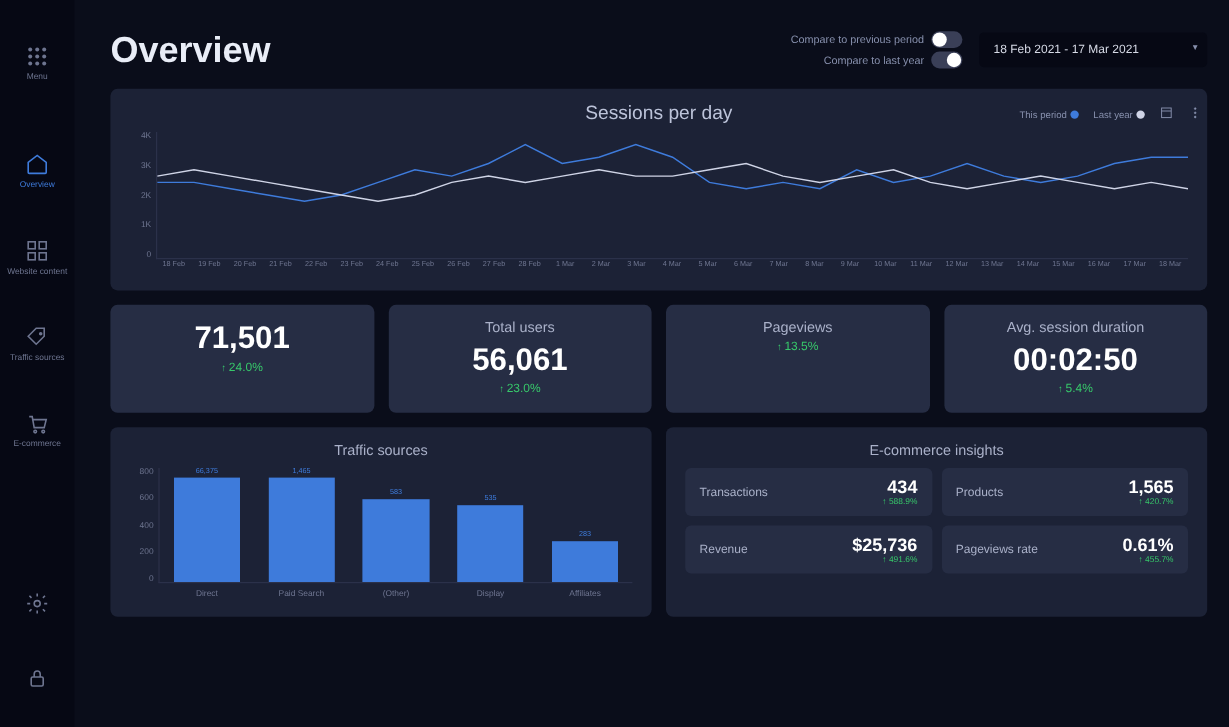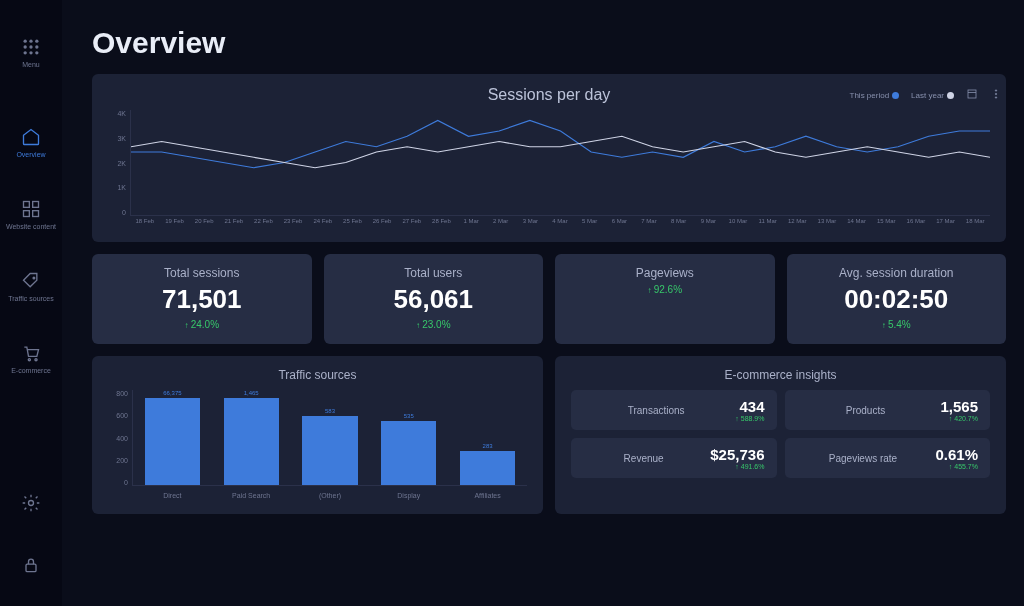--- a/index.html
+++ b/index.html
@@ -219,21 +219,20 @@
     border-radius: 5px;
     padding: 8px 12px;
     display: flex;
     align-items: center;
     gap: 6px;
   }
   .ecom-k {
     font-size: 10px;
     color: #aab1c9;
     flex: 1 1 auto;
-    text-align: center;
   }
   .ecom-v-wrap { text-align: right; }
   .ecom-v { font-size: 15px; font-weight: 600; color: #fff; }
   .ecom-t { font-size: 7px; color: #37c76a; }
   .ecom-t::before { content: '↑ '; }
 
   .icon-btn svg { width: 12px; height: 12px; stroke: #8790ad; fill: none; }
 </style>
 </head>
 <body>
@@ -301,20 +300,35 @@
         <rect x="6" y="11" width="12" height="9" rx="1.5"></rect>
         <path d="M9 11V8a3 3 0 0 1 6 0v3"></path>
       </svg>
   </div>
 </nav>
 
 <main class="main">
 
   <div class="top-row">
     <h1 class="page-title">Overview</h1>
+    <div class="top-controls">
+      <div class="compare-col">
+        <div style="display:flex;align-items:center;gap:6px">
+          <span>Compare to previous period</span>
+          <div class="toggle on"></div>
+        </div>
+        <div style="display:flex;align-items:center;gap:6px">
+          <span>Compare to last year</span>
+          <div class="toggle"></div>
+        </div>
+      </div>
+      <div class="date-picker">
+        <span>18 Feb 2021 - 17 Mar 2021</span>
+      </div>
+    </div>
   </div>
 
   <section class="card sessions-card">
     <div class="sessions-title">Sessions per day</div>
     <div class="sessions-legend">
       <span><span>This period</span><span class="lg-dot" style="background:#3e7bdb"></span></span>
       <span><span>Last year</span><span class="lg-dot" style="background:#cfd4e6"></span></span>
       <span class="icon-btn"><svg viewBox="0 0 24 24">
             <rect x="4" y="4" width="16" height="16" stroke-width="1.6"></rect>
             <path d="M4 9h16" stroke-width="1.6"></path>
@@ -366,32 +380,31 @@
           <span>15 Mar</span>
           <span>16 Mar</span>
           <span>17 Mar</span>
           <span>18 Mar</span>
         </div>
     </div>
   </section>
 
   <div class="kpi-row" id="kpi-row">
       <div class="kpi">
-        <div class="kpi-label">Total sessions</div>
         <div class="kpi-value">71,501</div>
         <div class="kpi-trend">24.0%</div>
       </div>
       <div class="kpi">
         <div class="kpi-label">Total users</div>
         <div class="kpi-value">56,061</div>
         <div class="kpi-trend">23.0%</div>
       </div>
       <div class="kpi">
         <div class="kpi-label">Pageviews</div>
-        <div class="kpi-trend">92.6%</div>
+        <div class="kpi-trend">13.5%</div>
       </div>
       <div class="kpi">
         <div class="kpi-label">Avg. session duration</div>
         <div class="kpi-value">00:02:50</div>
         <div class="kpi-trend">5.4%</div>
       </div>
     </div>
 
   <div class="bottom-row">
     <section class="card traffic-card">

